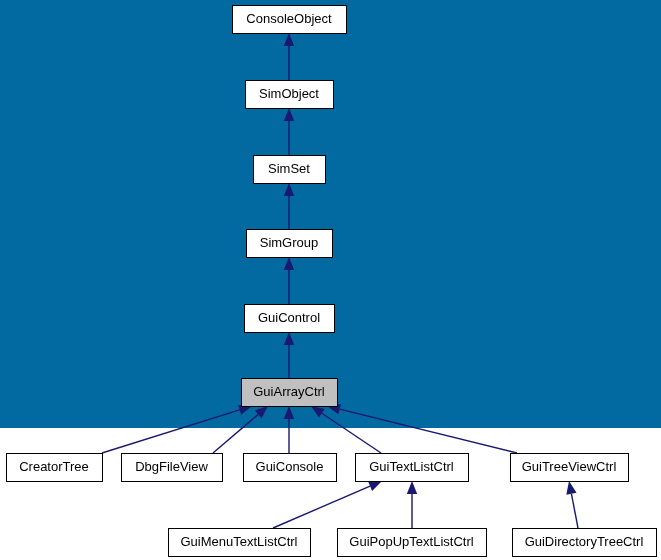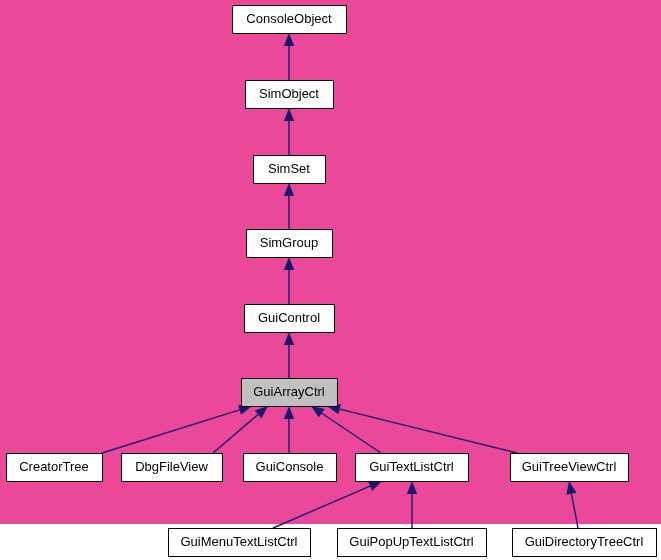--- a/index.html
+++ b/index.html
@@ -9,22 +9,22 @@
   }
   body {
     width: 661px;
     height: 560px;
     font-family: "Liberation Sans", sans-serif;
     overflow: hidden;
   }
   #diagram-root {
     position: relative;
     width: 661px;
-    height: 524px;
-    background: #ec4899;
+    height: 428px;
+    background: #0369a1;
   }
   svg#uml-svg {
     display: block;
     width: 661px;
     height: 560px;
   }
   .uml-box rect {
     fill: #ffffff;
     stroke: #000000;
     stroke-width: 1;

